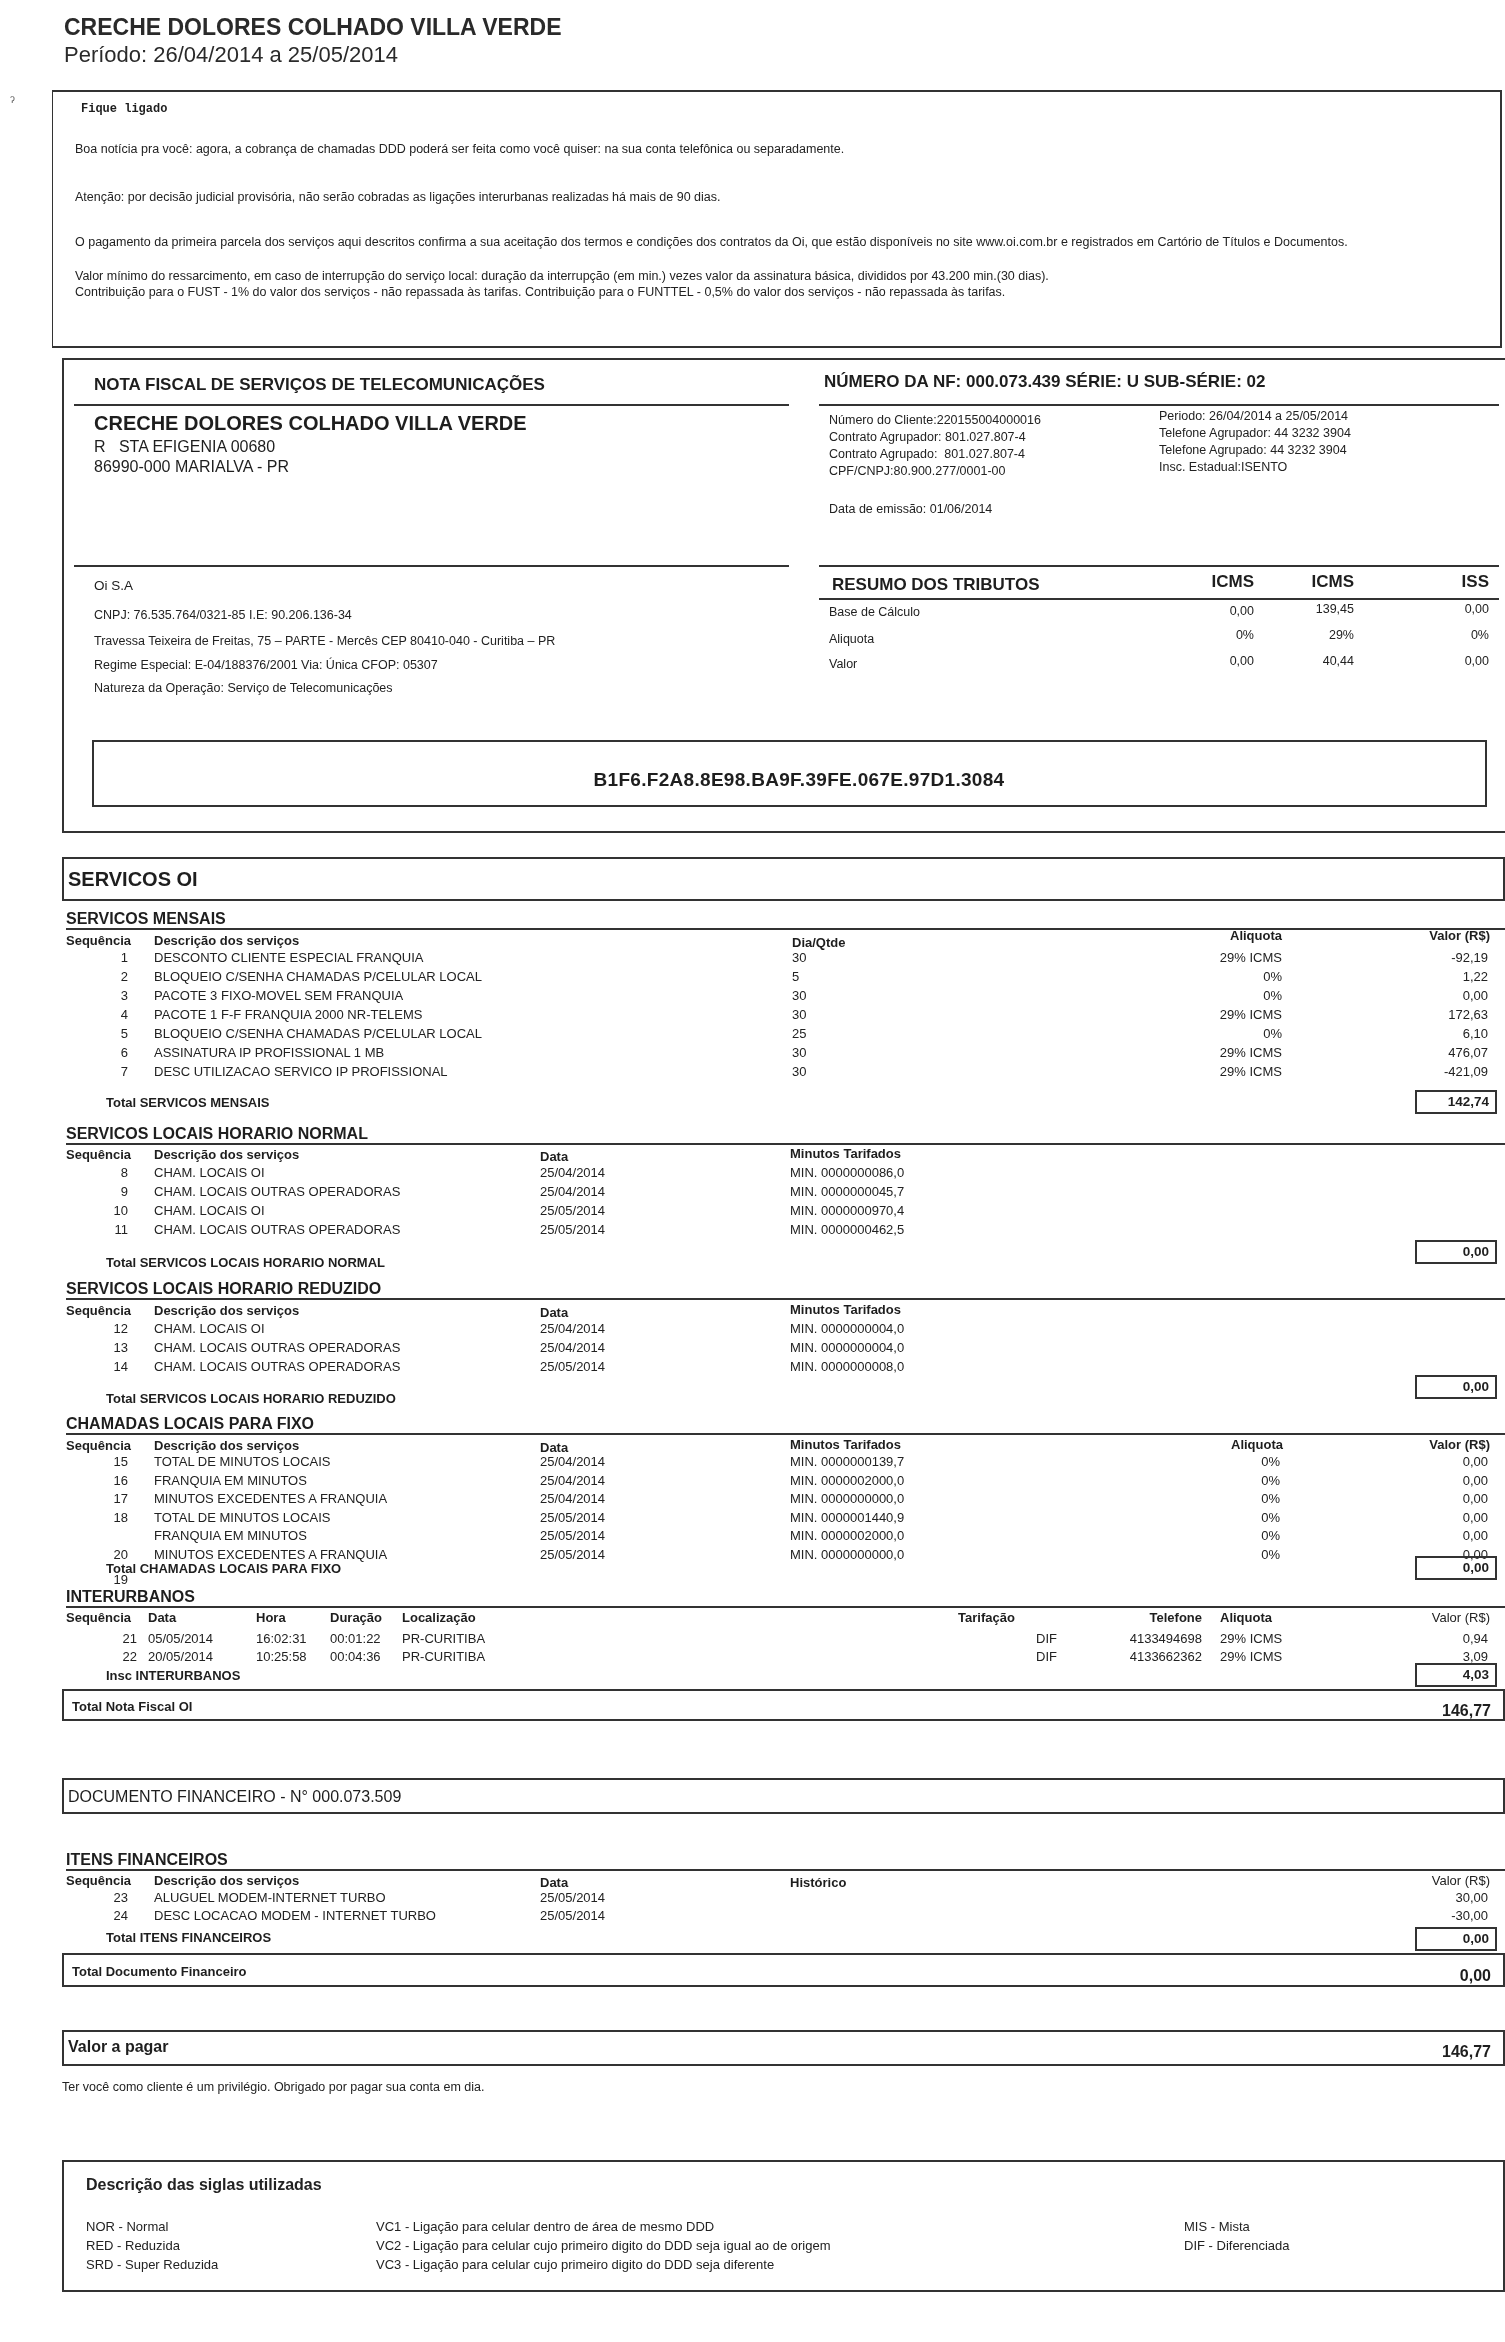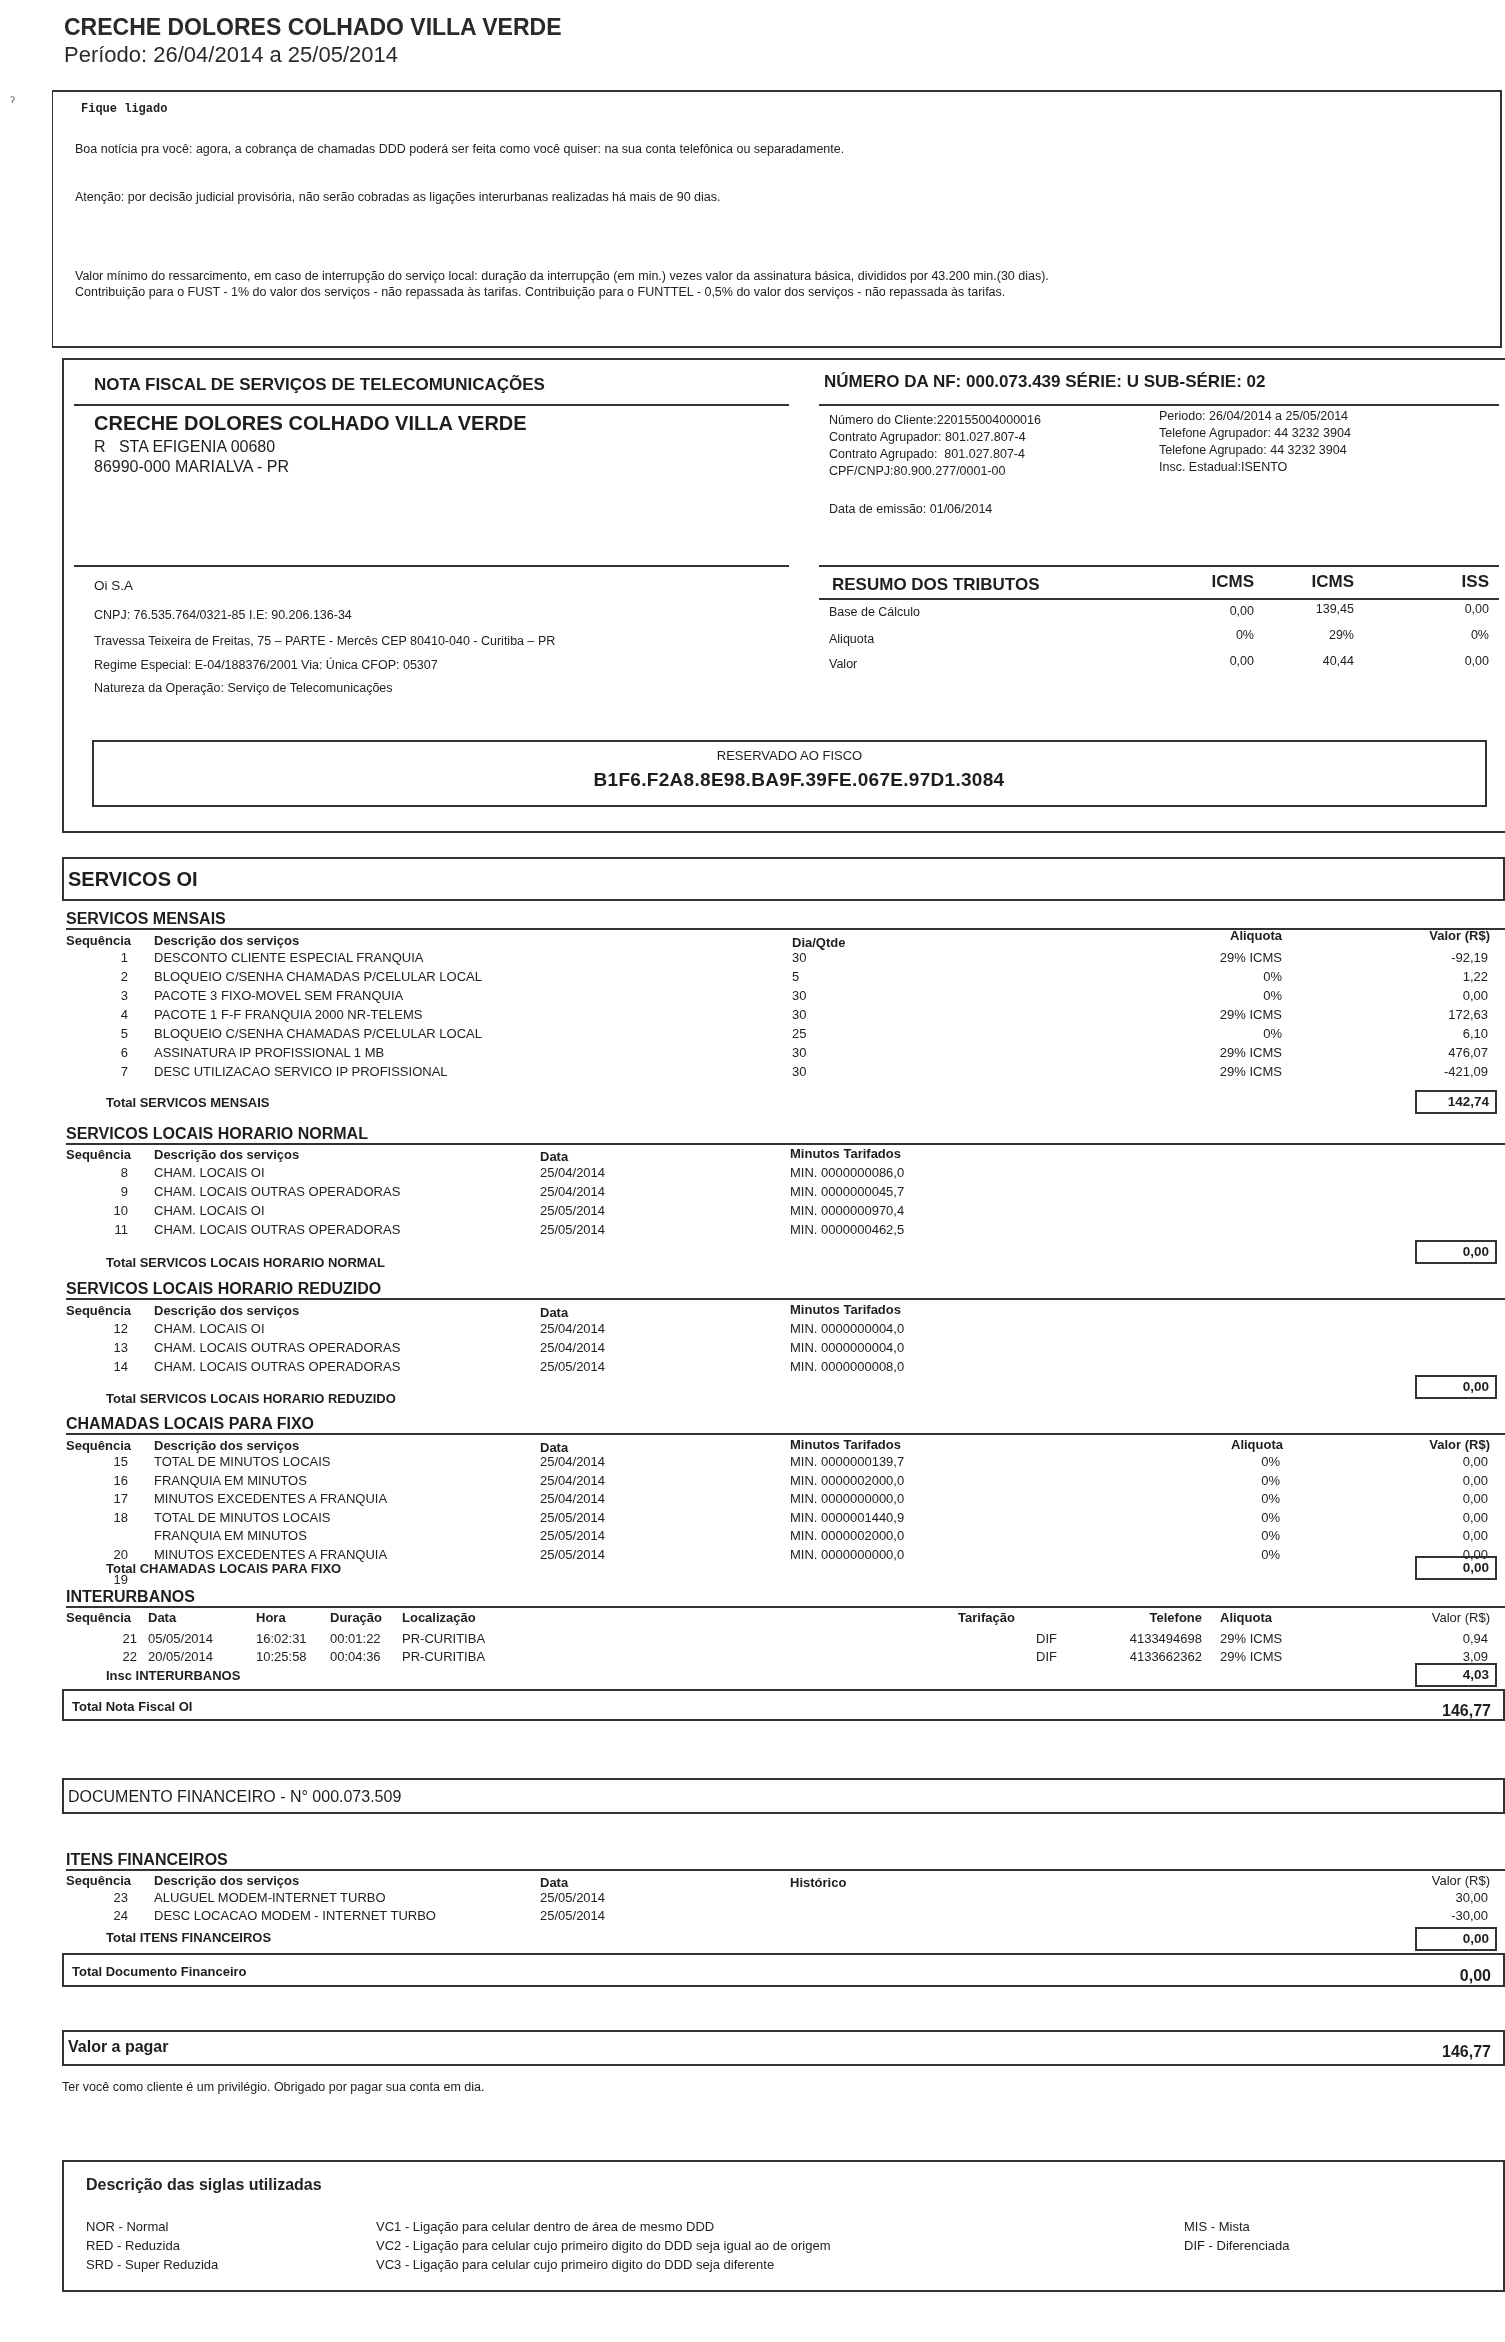--- a/index.html
+++ b/index.html
@@ -46,20 +46,21 @@
 <body>
 
 <div class="abs hdr-name">CRECHE DOLORES COLHADO VILLA VERDE</div>
 <div class="abs hdr-period">Período: 26/04/2014 a 25/05/2014</div>
 <div class="abs mark">ˀ</div>
 
 <div class="box fique">
   <div class="title">Fique ligado</div>
   <div class="p" style="top:49px">Boa notícia pra você: agora, a cobrança de chamadas DDD poderá ser feita como você quiser: na sua conta telefônica ou separadamente.</div>
   <div class="p" style="top:97px">Atenção: por decisão judicial provisória, não serão cobradas as ligações interurbanas realizadas há mais de 90 dias.</div>
+  <div class="p" style="top:142px; text-align:justify">O pagamento da primeira parcela dos serviços aqui descritos confirma a sua aceitação dos termos e condições dos contratos da Oi, que estão disponíveis no site www.oi.com.br e registrados em Cartório de Títulos e Documentos.</div>
   <div class="p" style="top:176px">Valor mínimo do ressarcimento, em caso de interrupção do serviço local: duração da interrupção (em min.) vezes valor da assinatura básica, divididos por 43.200 min.(30 dias).</div>
   <div class="p" style="top:192px">Contribuição para o FUST - 1% do valor dos serviços - não repassada às tarifas.  Contribuição para o FUNTTEL - 0,5% do valor dos serviços - não repassada às tarifas.</div>
 </div>
 
 <div class="box nf">
   <div class="abs t16b" style="left:30px; top:15px">NOTA FISCAL DE SERVIÇOS DE TELECOMUNICAÇÕES</div>
   <div class="abs t16b" style="left:760px; top:12px">NÚMERO DA NF: 000.073.439  SÉRIE: U SUB-SÉRIE: 02</div>
   <div class="line" style="left:10px; width:715px; top:44px"></div>
   <div class="line" style="left:755px; width:680px; top:44px"></div>
 
@@ -110,21 +111,20 @@
   </div>
   <div>
     <div class="abs small" style="left:765px; top:295px;">Valor</div>
     <div class="abs small right" style="left:1120px; width:70px; top:292px;">0,00</div>
     <div class="abs small right" style="left:1220px; width:70px; top:292px;">40,44</div>
     <div class="abs small right" style="left:1355px; width:70px; top:292px;">0,00</div>
   </div>
 </div>
 
 <div class="box fisco">
-  <div class="lbl">RESERVADO AO FISCO</div>
   <div class="code">B1F6.F2A8.8E98.BA9F.39FE.067E.97D1.3084</div>
 </div>
 
 <div class="box serv">
   <div class="t">SERVICOS OI</div>
 </div>
 
 <div class="sec-title" style="top:910px">SERVICOS MENSAIS</div>
 <div class="sec-rule" style="top:928px"></div>
 <div class="th" style="left:66px; top:933px">Sequência</div>

